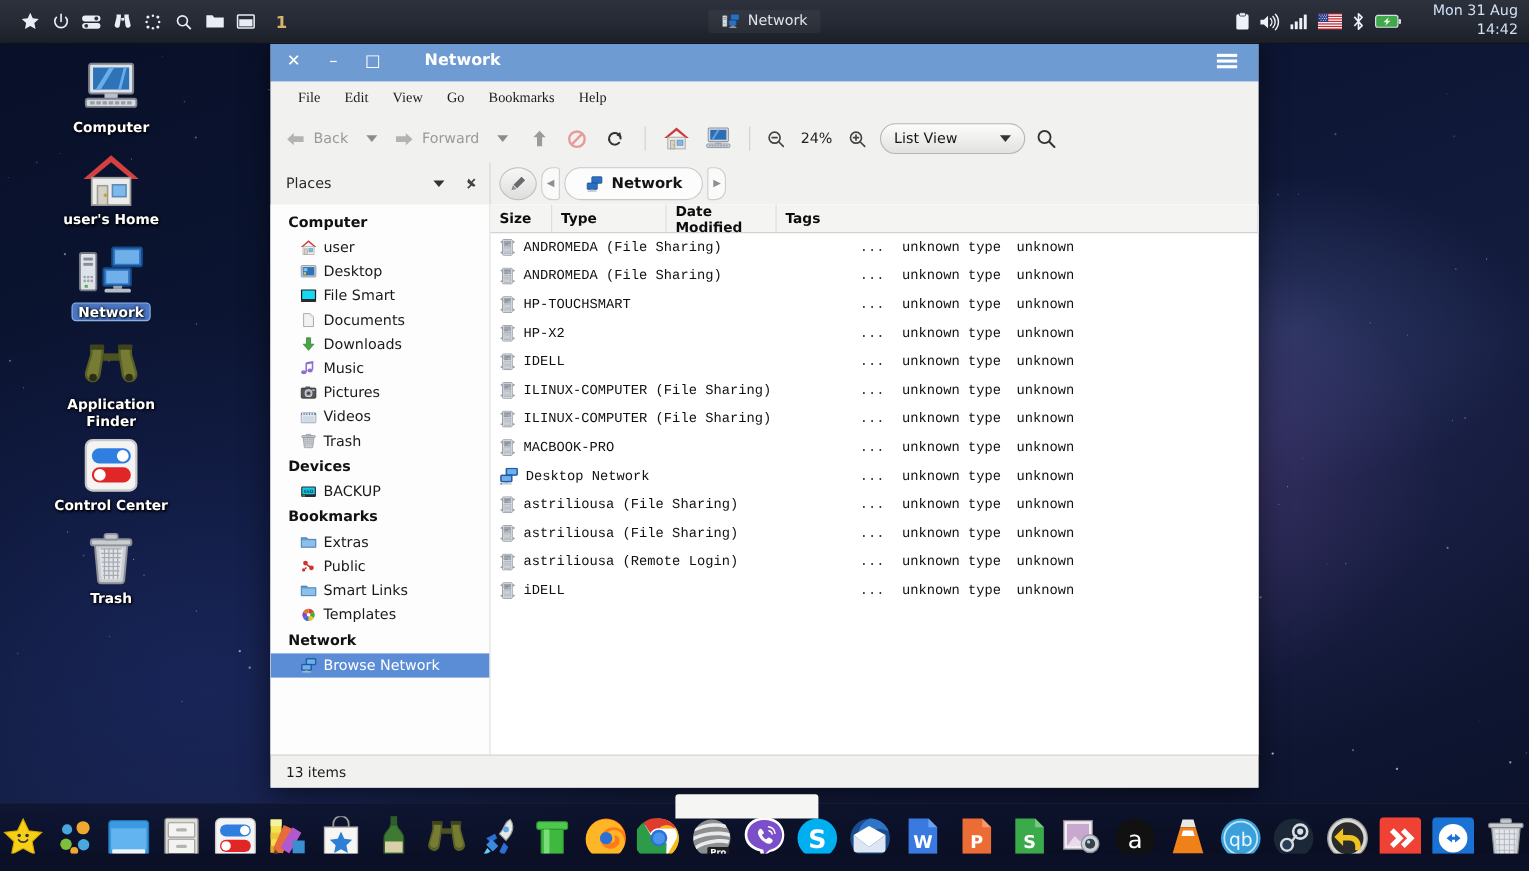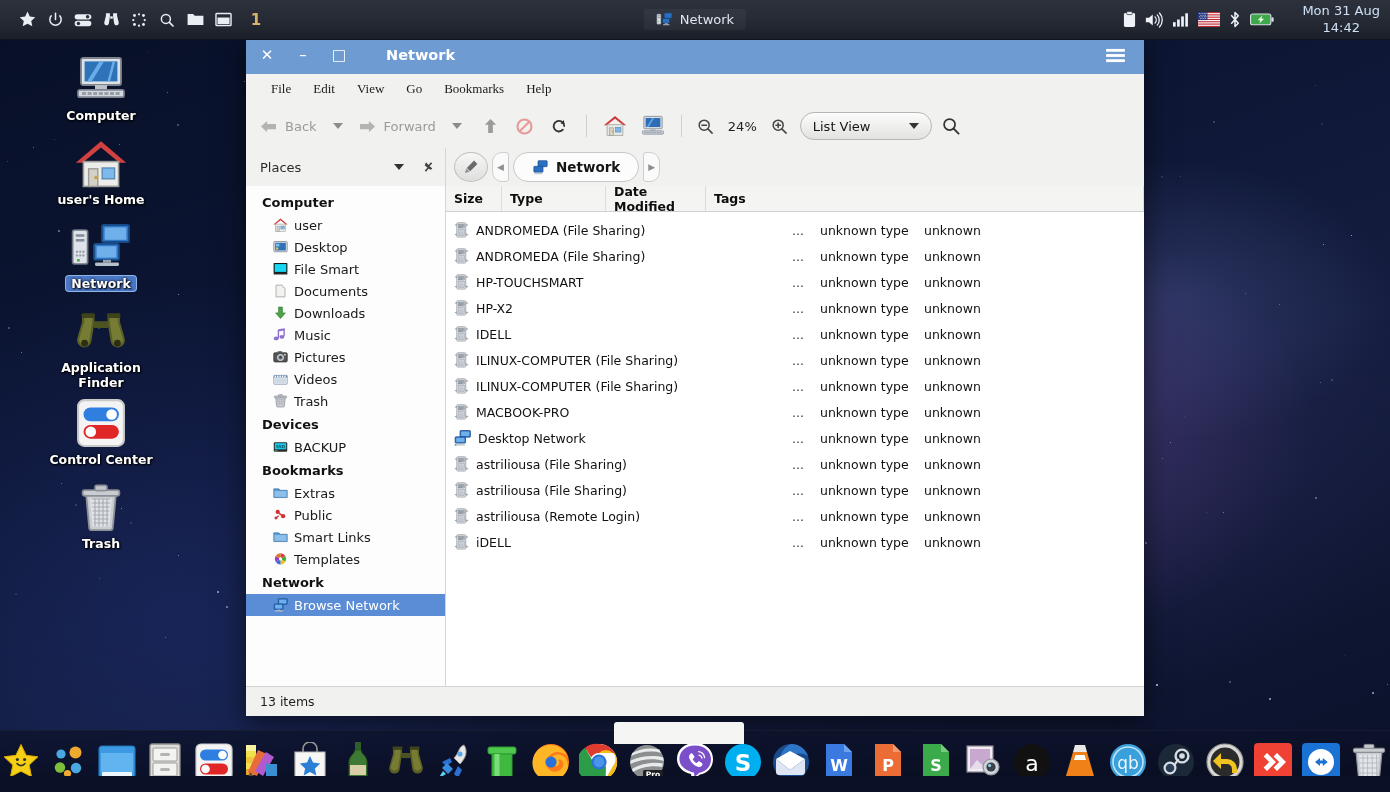--- a/index.html
+++ b/index.html
@@ -45,21 +45,21 @@
   }
   .panel-center {
     position:absolute; left:50%; transform:translateX(-50%);
     display:flex; align-items:center; gap:7px; color:#dfe5ef; font-size:13px;
     background: rgba(255,255,255,0.045); padding:3px 12px; border-radius:3px;
   }
   .panel-right {
     position:absolute; right:10px; display:flex; align-items:center; gap:9px;
   }
   .tray-ico { color:#eef2f8; font-size:15px; display:flex; align-items:center; }
-  .clock { color:#cfe0f5; font-size:13px; text-align:center; line-height:1.25; margin-left:19px; }
+  .clock { color:#cfe0f5; font-size:13px; text-align:right; line-height:1.25; margin-left:19px; }
 
   
   .desk-icon {
     position:absolute; width:120px; text-align:center; color:#fff;
     font-size:12.5px; font-weight:bold;
     text-shadow: 1px 1px 2px #000, 0 0 3px #000;
   }
   .desk-icon .glyph { height:54px; display:flex; align-items:flex-end; justify-content:center; margin-bottom:4px; }
   .desk-icon .lbl.sel {
     background:#4a76c4; border-radius:3px; padding:0 5px; display:inline-block;
@@ -153,21 +153,21 @@
   #colhead .ch {
     font-size:12.5px; font-weight:bold; color:#0d0d0d; display:flex; align-items:center;
     padding:0 8px; border-right:1px solid #dcdcda; position:relative;
   }
   #colhead .ch .sortarrow {
     position:absolute; right:8px;
     width:0;height:0;border-left:4px solid transparent;border-right:4px solid transparent;
     border-top:5px solid #333;
   }
   #rows { flex:1; overflow:hidden; }
-  .row { display:flex; height:26px; align-items:flex-end; font-size:12.5px; color:#111; }
+  .row { display:flex; height:26px; align-items:center; font-size:12.5px; color:#111;font-family:Liberation Mono, monospace; }
   .cell { padding:0 8px; display:flex; align-items:center; gap:7px; overflow:hidden; white-space:nowrap; }
   .cell.size { justify-content:flex-end; color:#333; }
   #statusbar {
     height:30px; border-top:1px solid #d2d2d0; background:#f1f1f0;
     display:flex; align-items:center; padding-left:14px; font-size:12.5px; color:#1d1d1d;
     flex:0 0 auto;
   }
 
   
   #dock {

